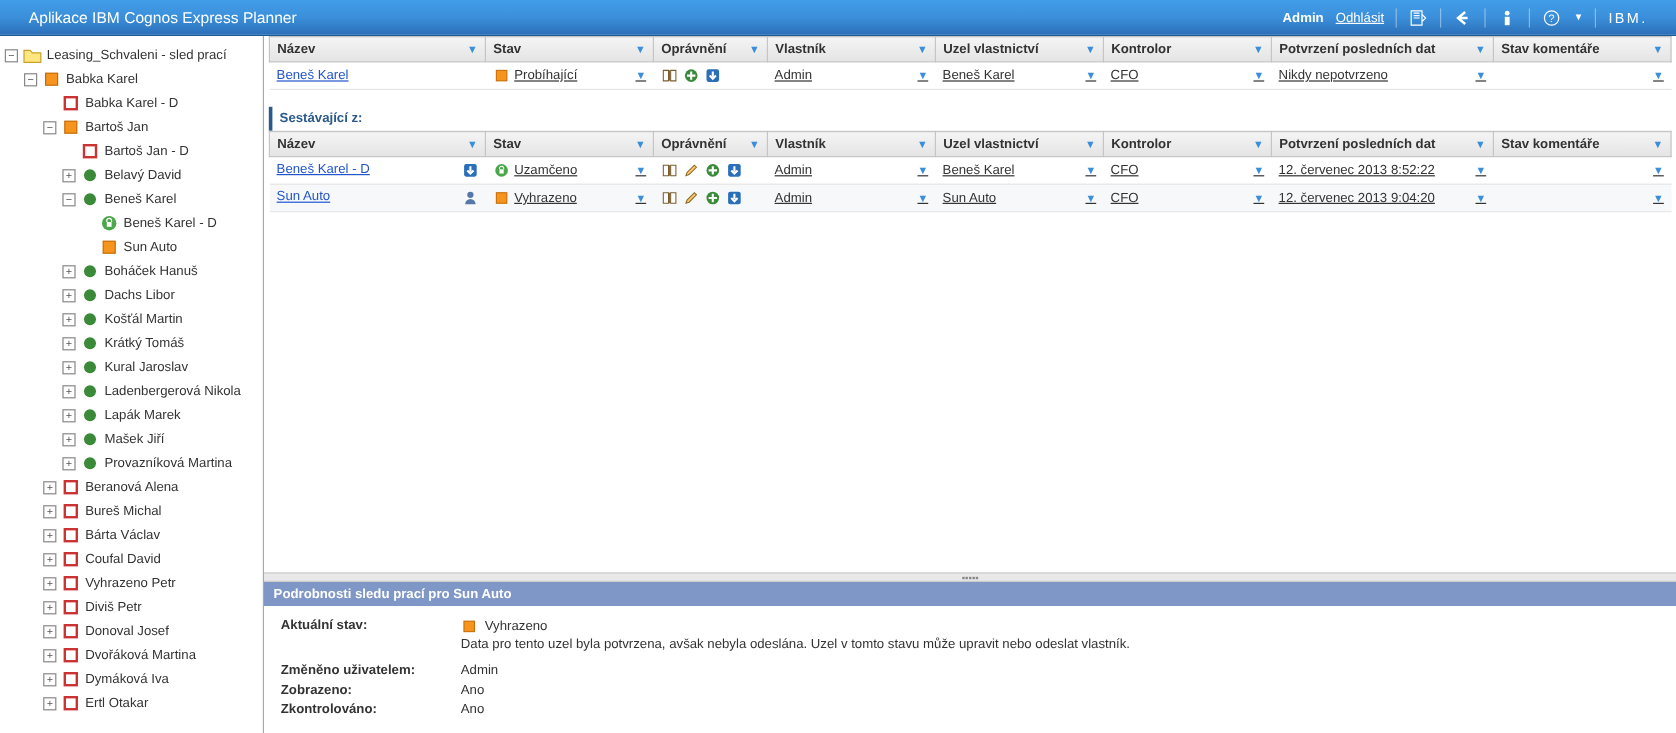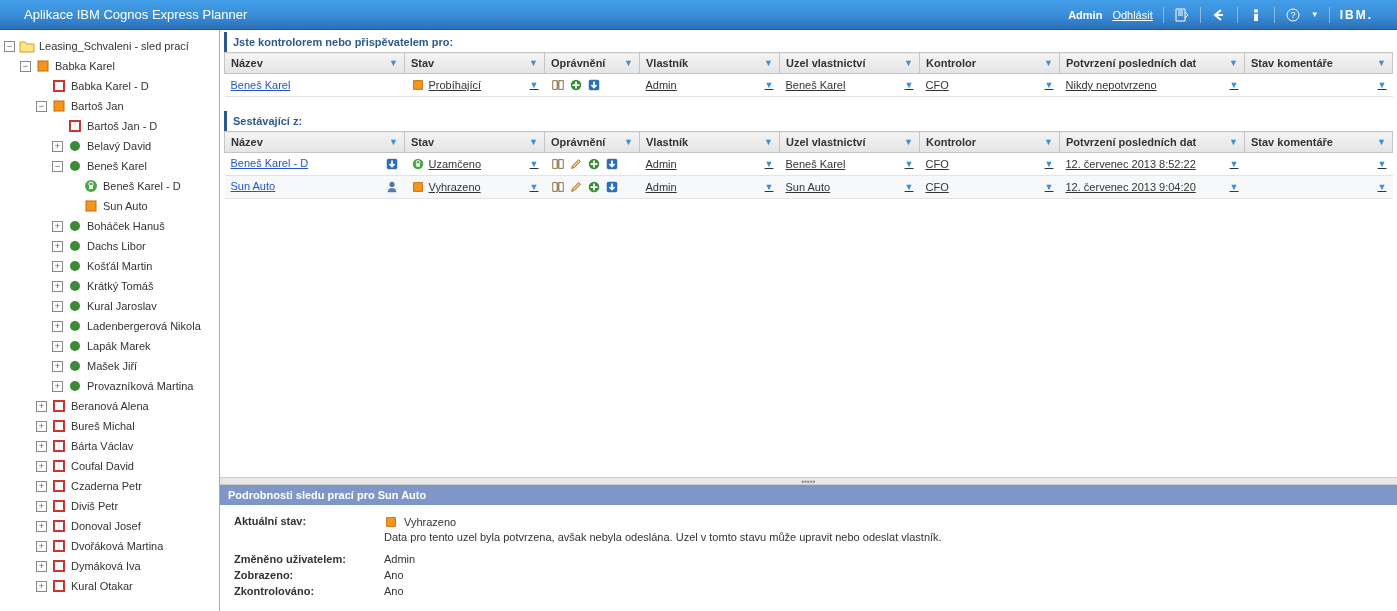--- a/index.html
+++ b/index.html
@@ -10,21 +10,21 @@
   background: linear-gradient(to bottom, #419de8 0%, #3b8fda 50%, #2b6fb8 100%);
   display: flex; align-items: center; justify-content: space-between;
   padding: 0 24px; color: #fff;
   border-bottom: 1px solid #1a5a9a;
 }
 .header-title { font-size: 13px; }
 .header-right { display: flex; align-items: center; gap: 10px; }
 .header-right .link { color: #fff; text-decoration: underline; cursor: pointer; }
 .header-right .sep { width: 1px; height: 16px; background: rgba(255,255,255,0.4); }
 .header-icon { width: 16px; height: 16px; display: inline-flex; align-items: center; justify-content: center; cursor: pointer; }
-.ibm-logo { font-weight: bold; letter-spacing: 2px; font-size: 12px; }
+.ibm-logo { font-weight: normal; letter-spacing: 2px; font-size: 12px; }
 
 .main { display: flex; height: calc(100vh - 30px); }
 .sidebar { width: 220px; border-right: 1px solid #aaa; overflow-y: auto; padding: 6px 0; background: #fff; }
 .content { flex: 1; display: flex; flex-direction: column; overflow: hidden; }
 
 .tree-node { display: flex; align-items: center; padding: 1px 4px; cursor: pointer; white-space: nowrap; height: 20px; }
 .tree-toggle { width: 11px; height: 11px; border: 1px solid #888; display: inline-flex; align-items: center; justify-content: center; font-size: 9px; line-height: 1; color: #555; margin-right: 4px; background: #fff; }
 .tree-spacer { width: 15px; display: inline-block; }
 .tree-indent { display: inline-block; }
 .tree-icon { width: 16px; height: 16px; display: inline-flex; align-items: center; justify-content: center; margin-right: 4px; }
@@ -330,21 +330,21 @@
         <span class="tree-label">Coufal David</span>
       </div>
       <div class="tree-node">
         <span class="tree-indent" style="width:32px"></span>
         <span class="tree-toggle">+</span>
         <span class="tree-icon">
           <svg viewBox="0 0 16 16">
             <rect x="3" y="3" width="10" height="10" fill="none" stroke="#cc3333" stroke-width="2"></rect>
           </svg>
         </span>
-        <span class="tree-label">Czaderna Petr</span>
+        <span class="tree-label">Vyhrazeno Petr</span>
       </div>
       <div class="tree-node">
         <span class="tree-indent" style="width:32px"></span>
         <span class="tree-toggle">+</span>
         <span class="tree-icon">
           <svg viewBox="0 0 16 16">
             <rect x="3" y="3" width="10" height="10" fill="none" stroke="#cc3333" stroke-width="2"></rect>
           </svg>
         </span>
         <span class="tree-label">Diviš Petr</span>
@@ -380,27 +380,26 @@
         <span class="tree-label">Dymáková Iva</span>
       </div>
       <div class="tree-node">
         <span class="tree-indent" style="width:32px"></span>
         <span class="tree-toggle">+</span>
         <span class="tree-icon">
           <svg viewBox="0 0 16 16">
             <rect x="3" y="3" width="10" height="10" fill="none" stroke="#cc3333" stroke-width="2"></rect>
           </svg>
         </span>
-        <span class="tree-label">Kural Otakar</span>
+        <span class="tree-label">Ertl Otakar</span>
       </div>
     </div>
 
   <div class="content">
     <div class="top-tables">
-      <div class="section-title">Jste kontrolorem nebo přispěvatelem pro:</div>
       <table class="grid">
         <thead>
             <tr id="thead1">
               <th class="colw-nazev">
                 <div class="th-flex">
                   <span>Název</span>
                   <span class="dd">▼</span>
                 </div>
               </th>
               <th class="colw-stav">

